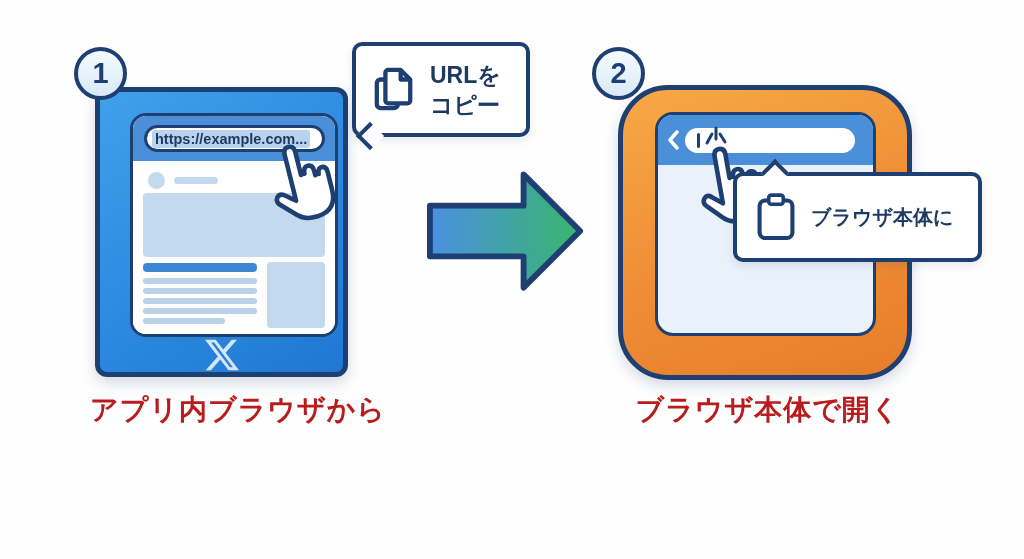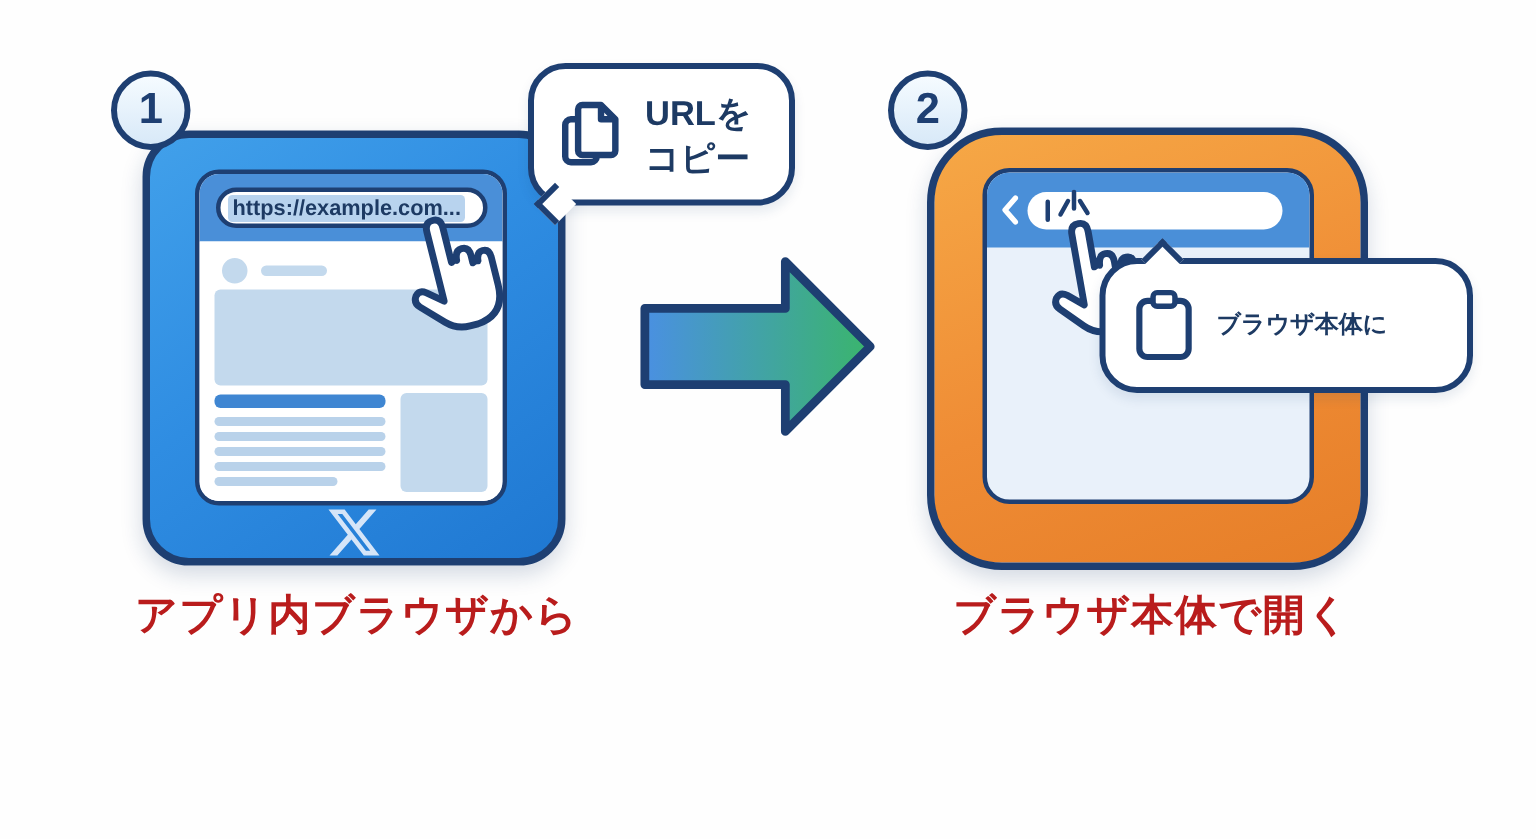--- a/index.html
+++ b/index.html
@@ -15,22 +15,22 @@
     background: linear-gradient(180deg,#f5fbff 0%,#d8e9f8 100%);
     border: 4px solid #1e3f72; color: #1e3f72;
     display: flex; align-items: center; justify-content: center;
     font-size: 29px; font-weight: 800; z-index: 9;
   }
   .badge-1 { left: 74px; top: 47px; }
   .badge-2 { left: 592px; top: 47px; }
 
   
   .frame1 {
-    position: absolute; left: 95px; top: 87px; width: 282px; height: 290px;
-    border: 5px solid #1e3f72; border-radius: 31px;
+    position: absolute; left: 95px; top: 87px; width: 253px; height: 290px;
+    border: 5px solid #1e3f72; border-radius: 12px;
     background: linear-gradient(145deg,#41a0ea 0%,#2f8de2 45%,#1f78d2 100%);
     box-shadow: 0 6px 14px rgba(23,58,107,.18); z-index: 2;
   }
   .screen1 {
     position: absolute; left: 30px; top: 21px; width: 208px; height: 224px;
     background: #ffffff; border: 3px solid #1e3f72; border-radius: 16px;
     overflow: hidden;
   }
   .screen1-header {
     position: absolute; left: 0; top: 0; right: 0; height: 45px;
@@ -82,28 +82,28 @@
   .click-sparks { position: absolute; left: 18px; top: -4px; width: 26px; height: 22px; }
 
   
   .hand { position: absolute; width: 66px; height: 84px; z-index: 7; }
   .hand1 { left: 270px; top: 141px; transform: rotate(-14deg); }
   .hand2 { left: 698px; top: 144px; transform: rotate(-10deg); }
 
   
   .bubble {
     position: absolute; background: #ffffff; border: 4px solid #1e3f72;
-    border-radius: 25px; display: flex; align-items: center; z-index: 8;
+    border-radius: 10px; display: flex; align-items: center; z-index: 8;
     box-shadow: 0 4px 8px rgba(23,58,107,.10);
   }
   .bubble1 { left: 352px; top: 42px; width: 178px; height: 95px; padding-left: 17px; gap: 15px; }
   .bubble2 { left: 733px; top: 172px; width: 249px; height: 90px; padding-left: 18px; gap: 14px; }
   .bubble-text { color: #1d3a63; font-weight: 800; }
   .bubble1 .bubble-text { font-size: 23px; line-height: 30px; }
-  .bubble2 .bubble-text { font-size: 16px; line-height: 28px; white-space: nowrap; }
+  .bubble2 .bubble-text { font-size: 20px; line-height: 28px; white-space: nowrap; }
   .tail { position: absolute; width: 20px; height: 20px; background: #fff; transform: rotate(45deg); }
   .tail-1 { left: 4px; bottom: -13px; border-left: 4px solid #1e3f72; border-bottom: 4px solid #1e3f72; }
   .tail-2 { left: 28px; top: -13px; border-left: 4px solid #1e3f72; border-top: 4px solid #1e3f72; }
 
   
   .arrow { position: absolute; left: 426px; top: 167px; width: 160px; height: 128px; z-index: 1; }
 
   
   .caption {
     position: absolute; top: 391px; width: 360px; text-align: center;

